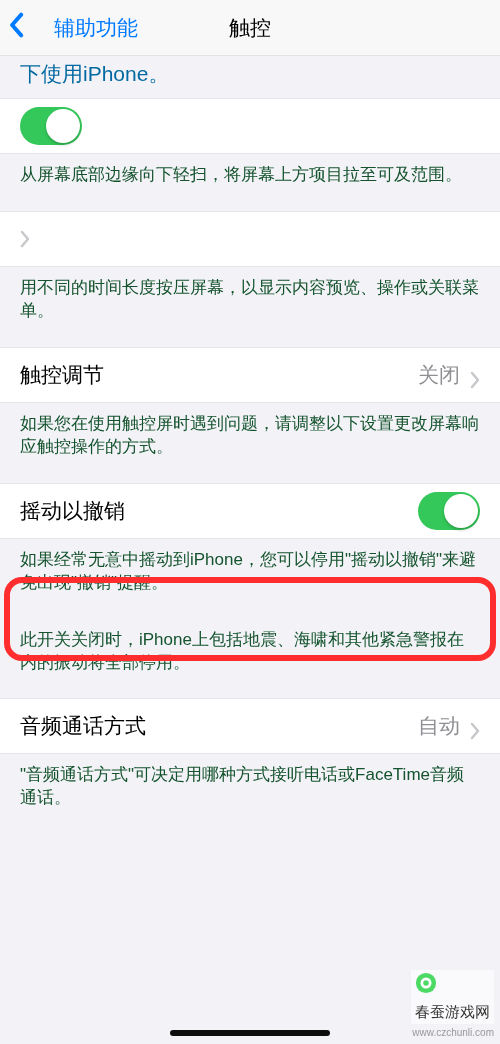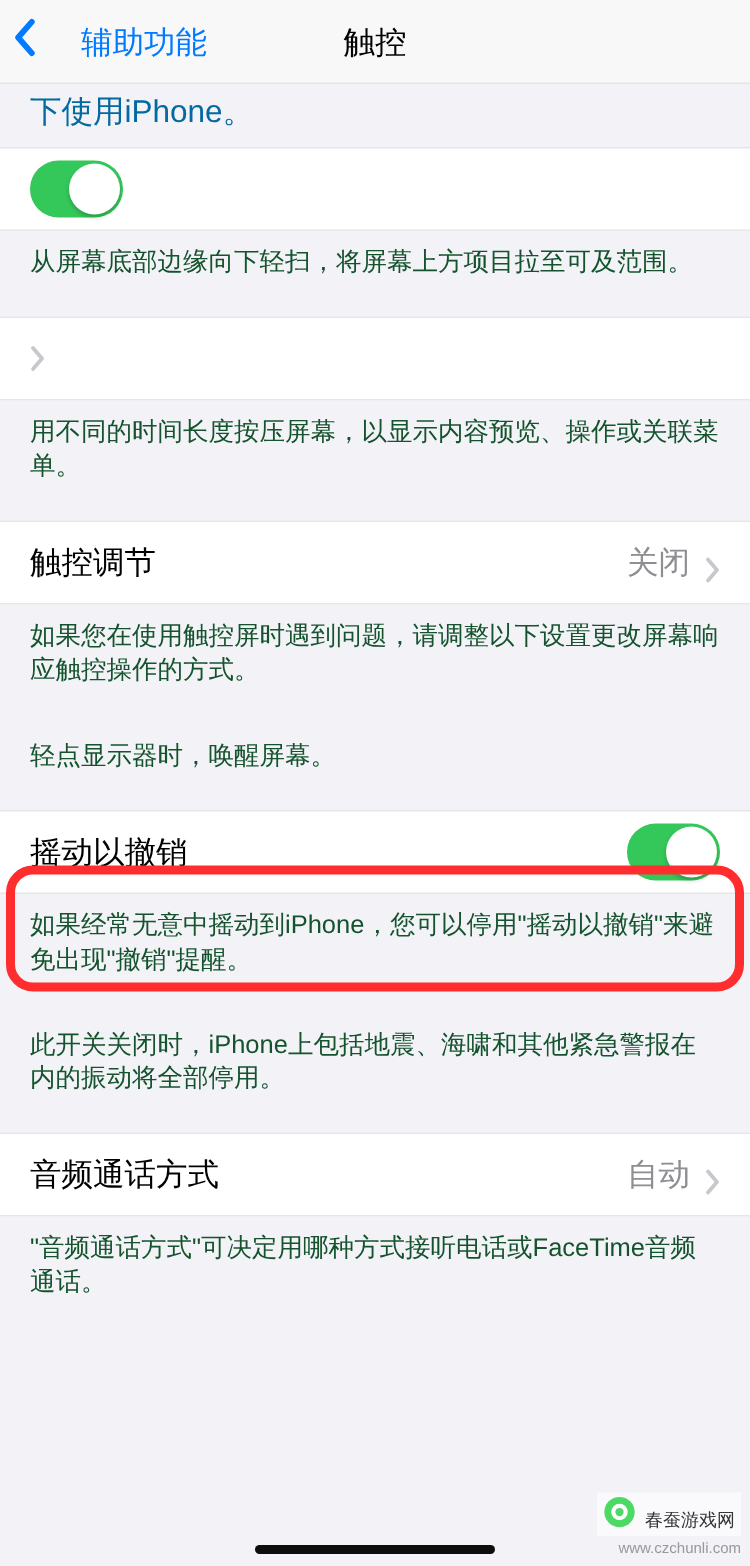--- a/index.html
+++ b/index.html
@@ -64,24 +64,25 @@
     .highlight {
       position: absolute;
       border: 6px solid #ff2d2d;
       border-radius: 18px;
       left: 4px; right: 4px;
       pointer-events: none;
     }
     .watermark {
       position: absolute;
       right: 6px; bottom: 20px;
-      display: flex; align-items: flex-end; gap: 6px;
-      font-size: 12px; color: #333; font-weight: 500;
+      display: flex; align-items: flex-start; gap: 6px;
+      font-size: 15px; color: #333; font-weight: 500;
       background: rgba(255,255,255,0.6);
       padding: 2px 4px;
+      flex-direction: column;
     }
     .watermark-url {
       position: absolute; right: 6px; bottom: 6px;
       font-size: 10px; color: #999; margin-left: 20px;
     }
     .wm-icon {
       width: 22px; height: 22px;
     }
     .home-indicator {
       position: absolute; bottom: 8px; left: 50%; transform: translateX(-50%);
@@ -129,21 +130,20 @@
       <span class="value-label">关闭</span>
       <span class="chevron">
         <svg viewBox="0 0 10 18">
             <path d="M2 2 L8 9 L2 16" stroke="#c7c7cc" stroke-width="2.5" fill="none" stroke-linecap="round" stroke-linejoin="round"></path>
           </svg>
       </span>
     </div>
   </div>
   <div class="group-footer">如果您在使用触控屏时遇到问题，请调整以下设置更改屏幕响应触控操作的方式。</div>
 
-  <div class="group-footer">轻点显示器时，唤醒屏幕。</div>
 
   <div class="row" id="row-shake">
     <span class="row-label">摇动以撤销</span>
     <div class="switch"></div>
   </div>
   <div class="group-footer">如果经常无意中摇动到iPhone，您可以停用"摇动以撤销"来避免出现"撤销"提醒。</div>
 
   <div class="group-footer">此开关关闭时，iPhone上包括地震、海啸和其他紧急警报在内的振动将全部停用。</div>
 
   <div class="row">

